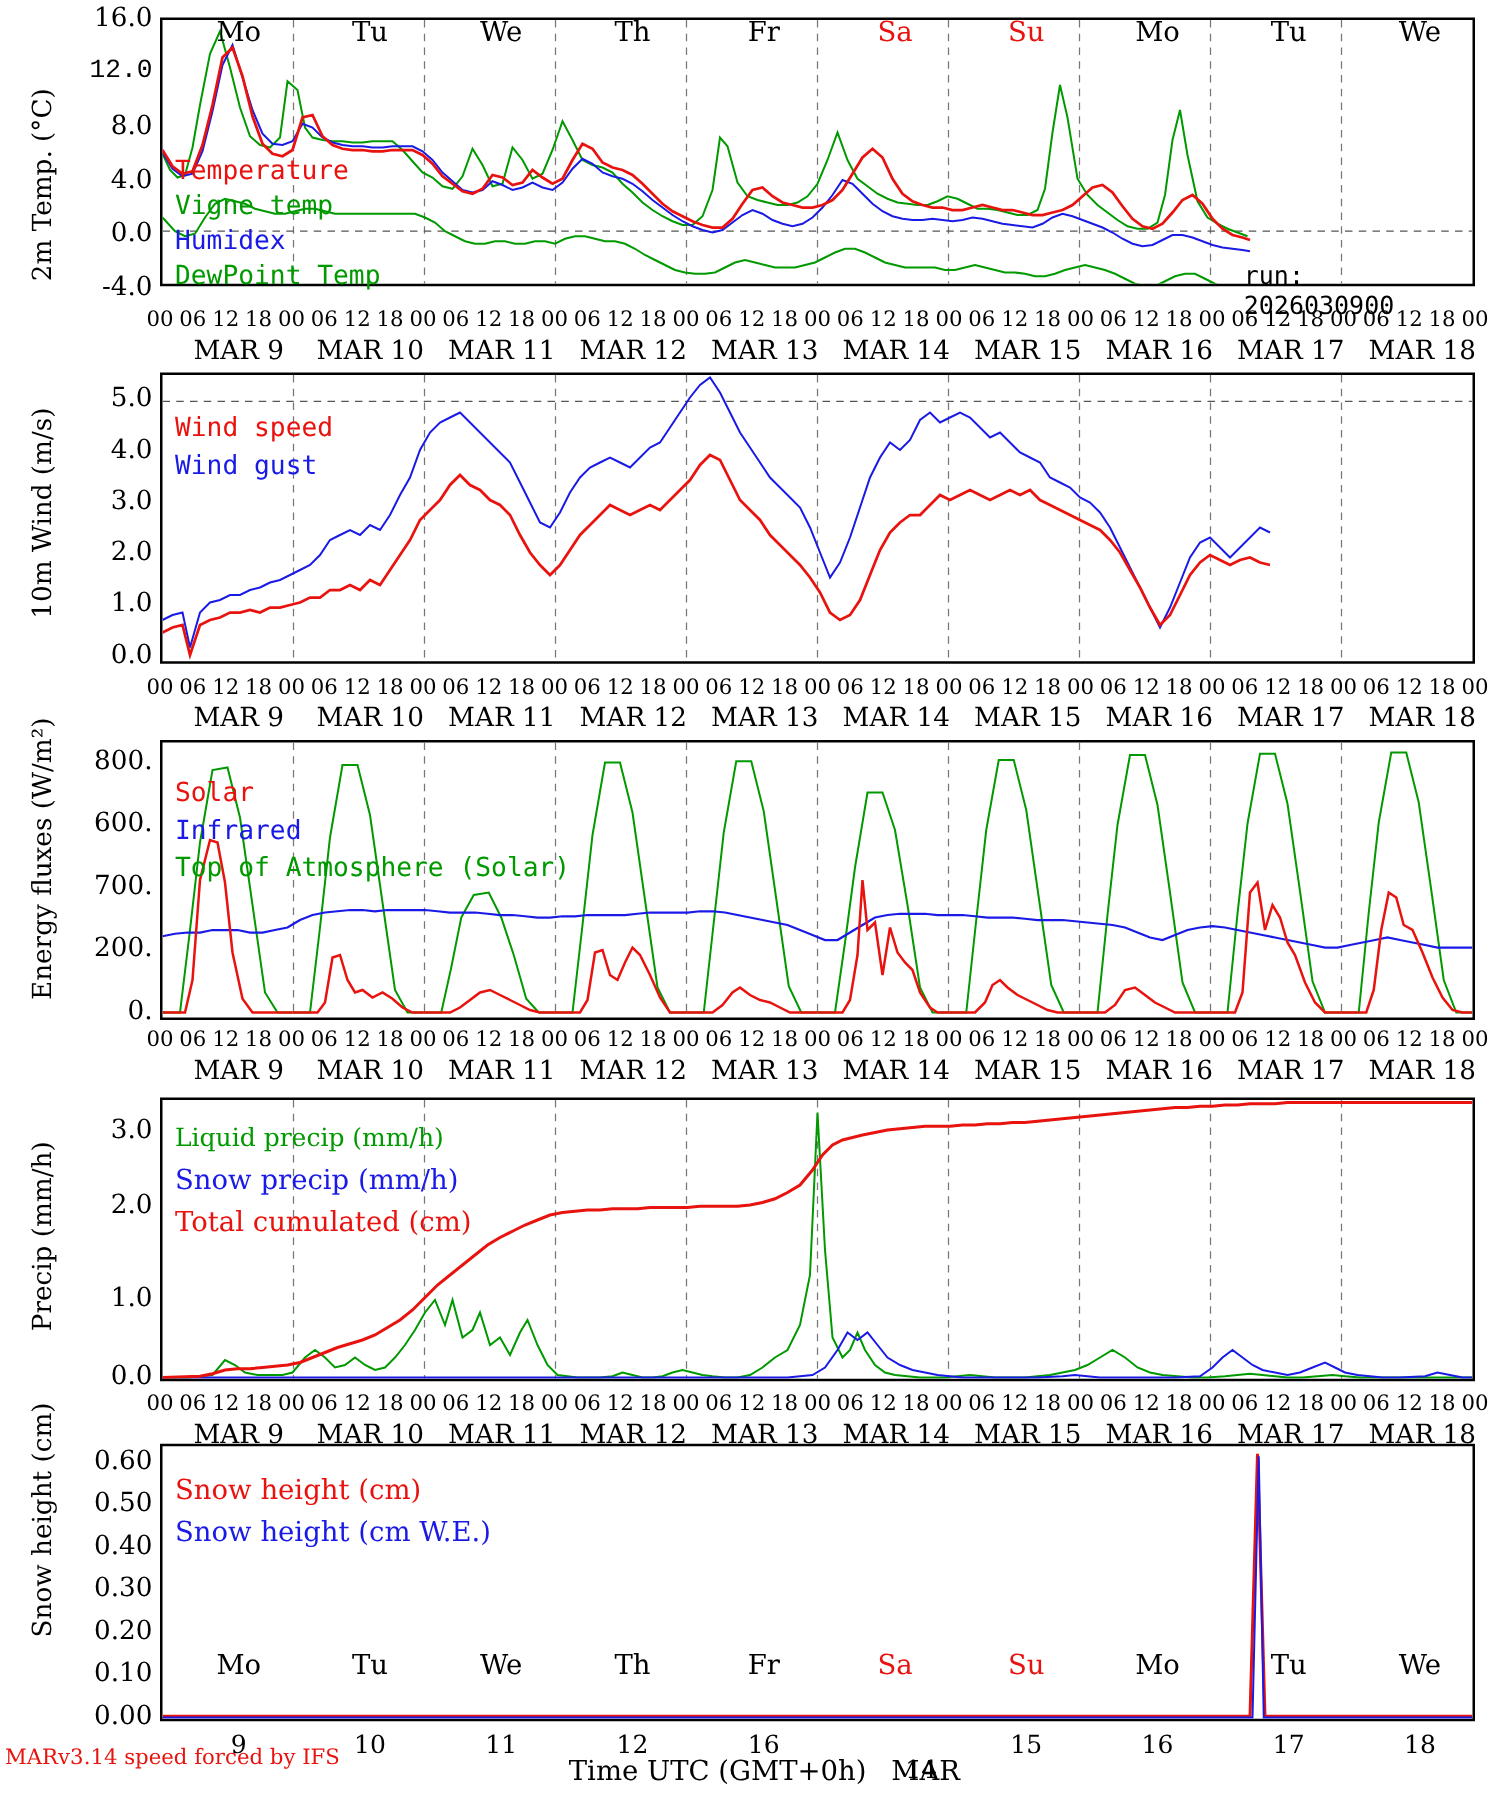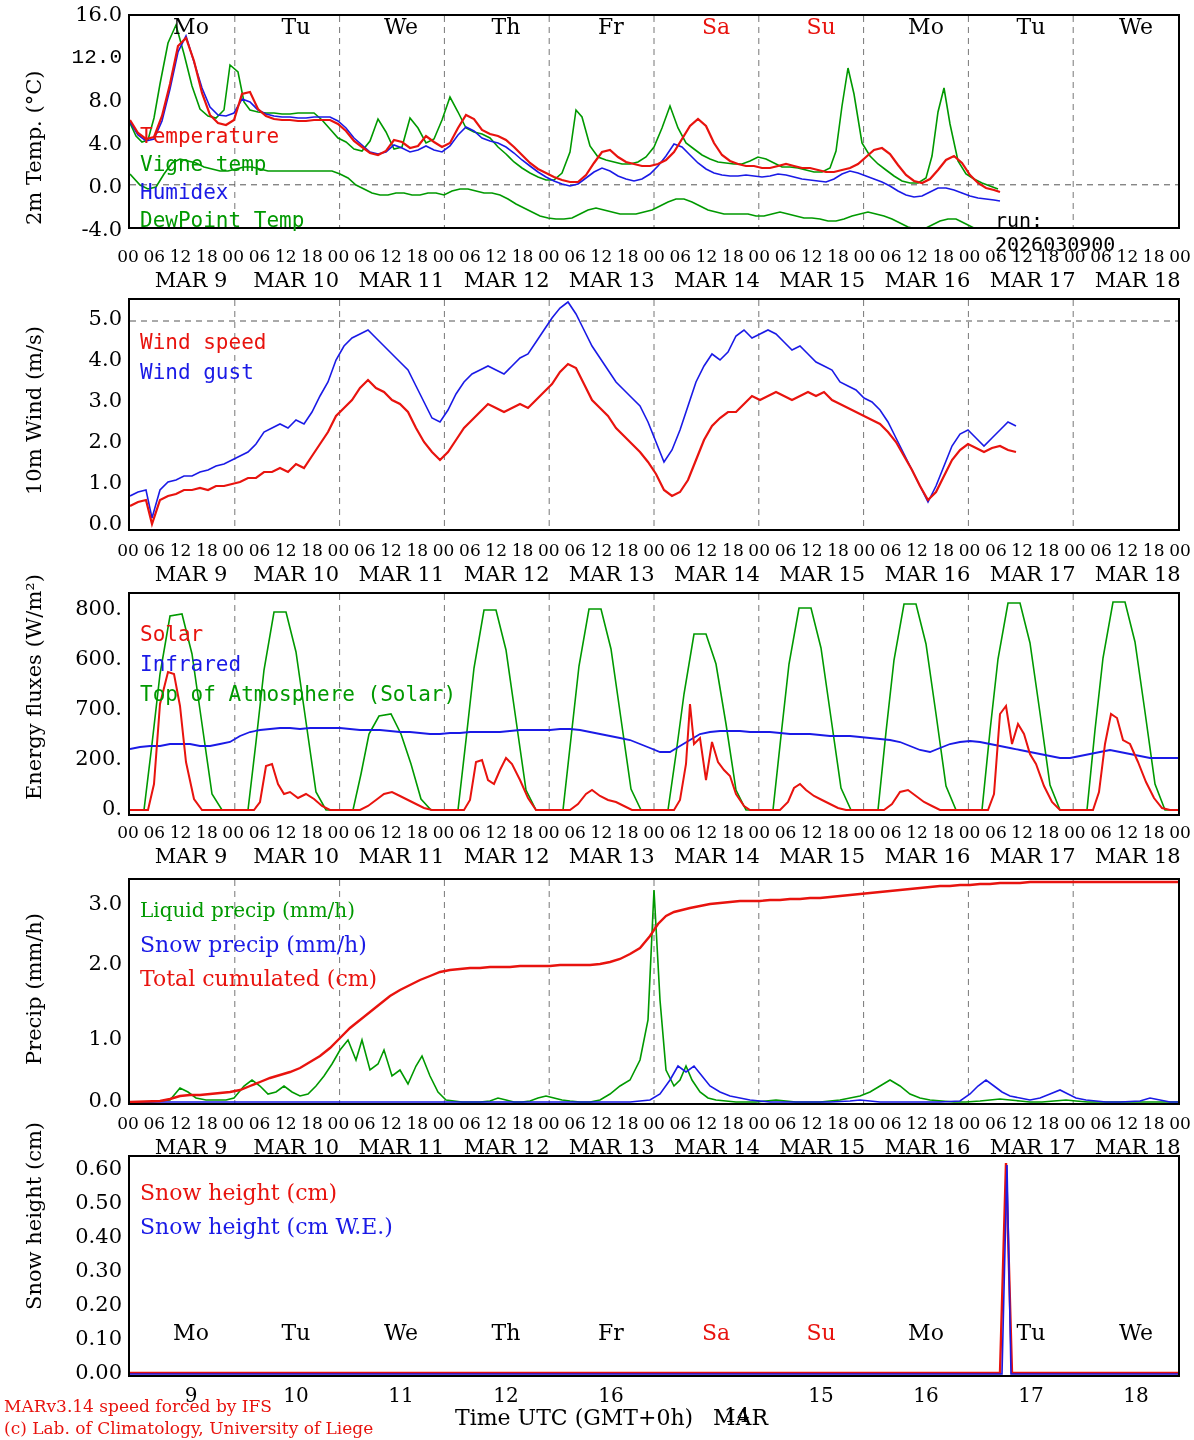--- a/index.html
+++ b/index.html
@@ -478,17 +478,16 @@
       <span style="left:483px;">16</span>
       <span style="left:609px;margin-top:20px;">14</span>
       <span style="left:693px;">15</span>
       <span style="left:798px;">16</span>
       <span style="left:903px;">17</span>
       <span style="left:1008px;">18</span>
     </div>
   </div>
 
   <div class="footer-left" style="left:4px;top:1396px;">MARv3.14 speed forced by IFS</div>
-  <div class="footer-left" style="left:4px;top:1418px;">(c) Lab. of Climatology, University of Liege</div>
   <div class="footer-center" style="left:455px;top:1405px;">Time UTC (GMT+0h)</div>
   <div class="footer-center" style="left:713px;top:1405px;text-align:center;">MAR</div>
 
 </div>
 
 </body></html>

